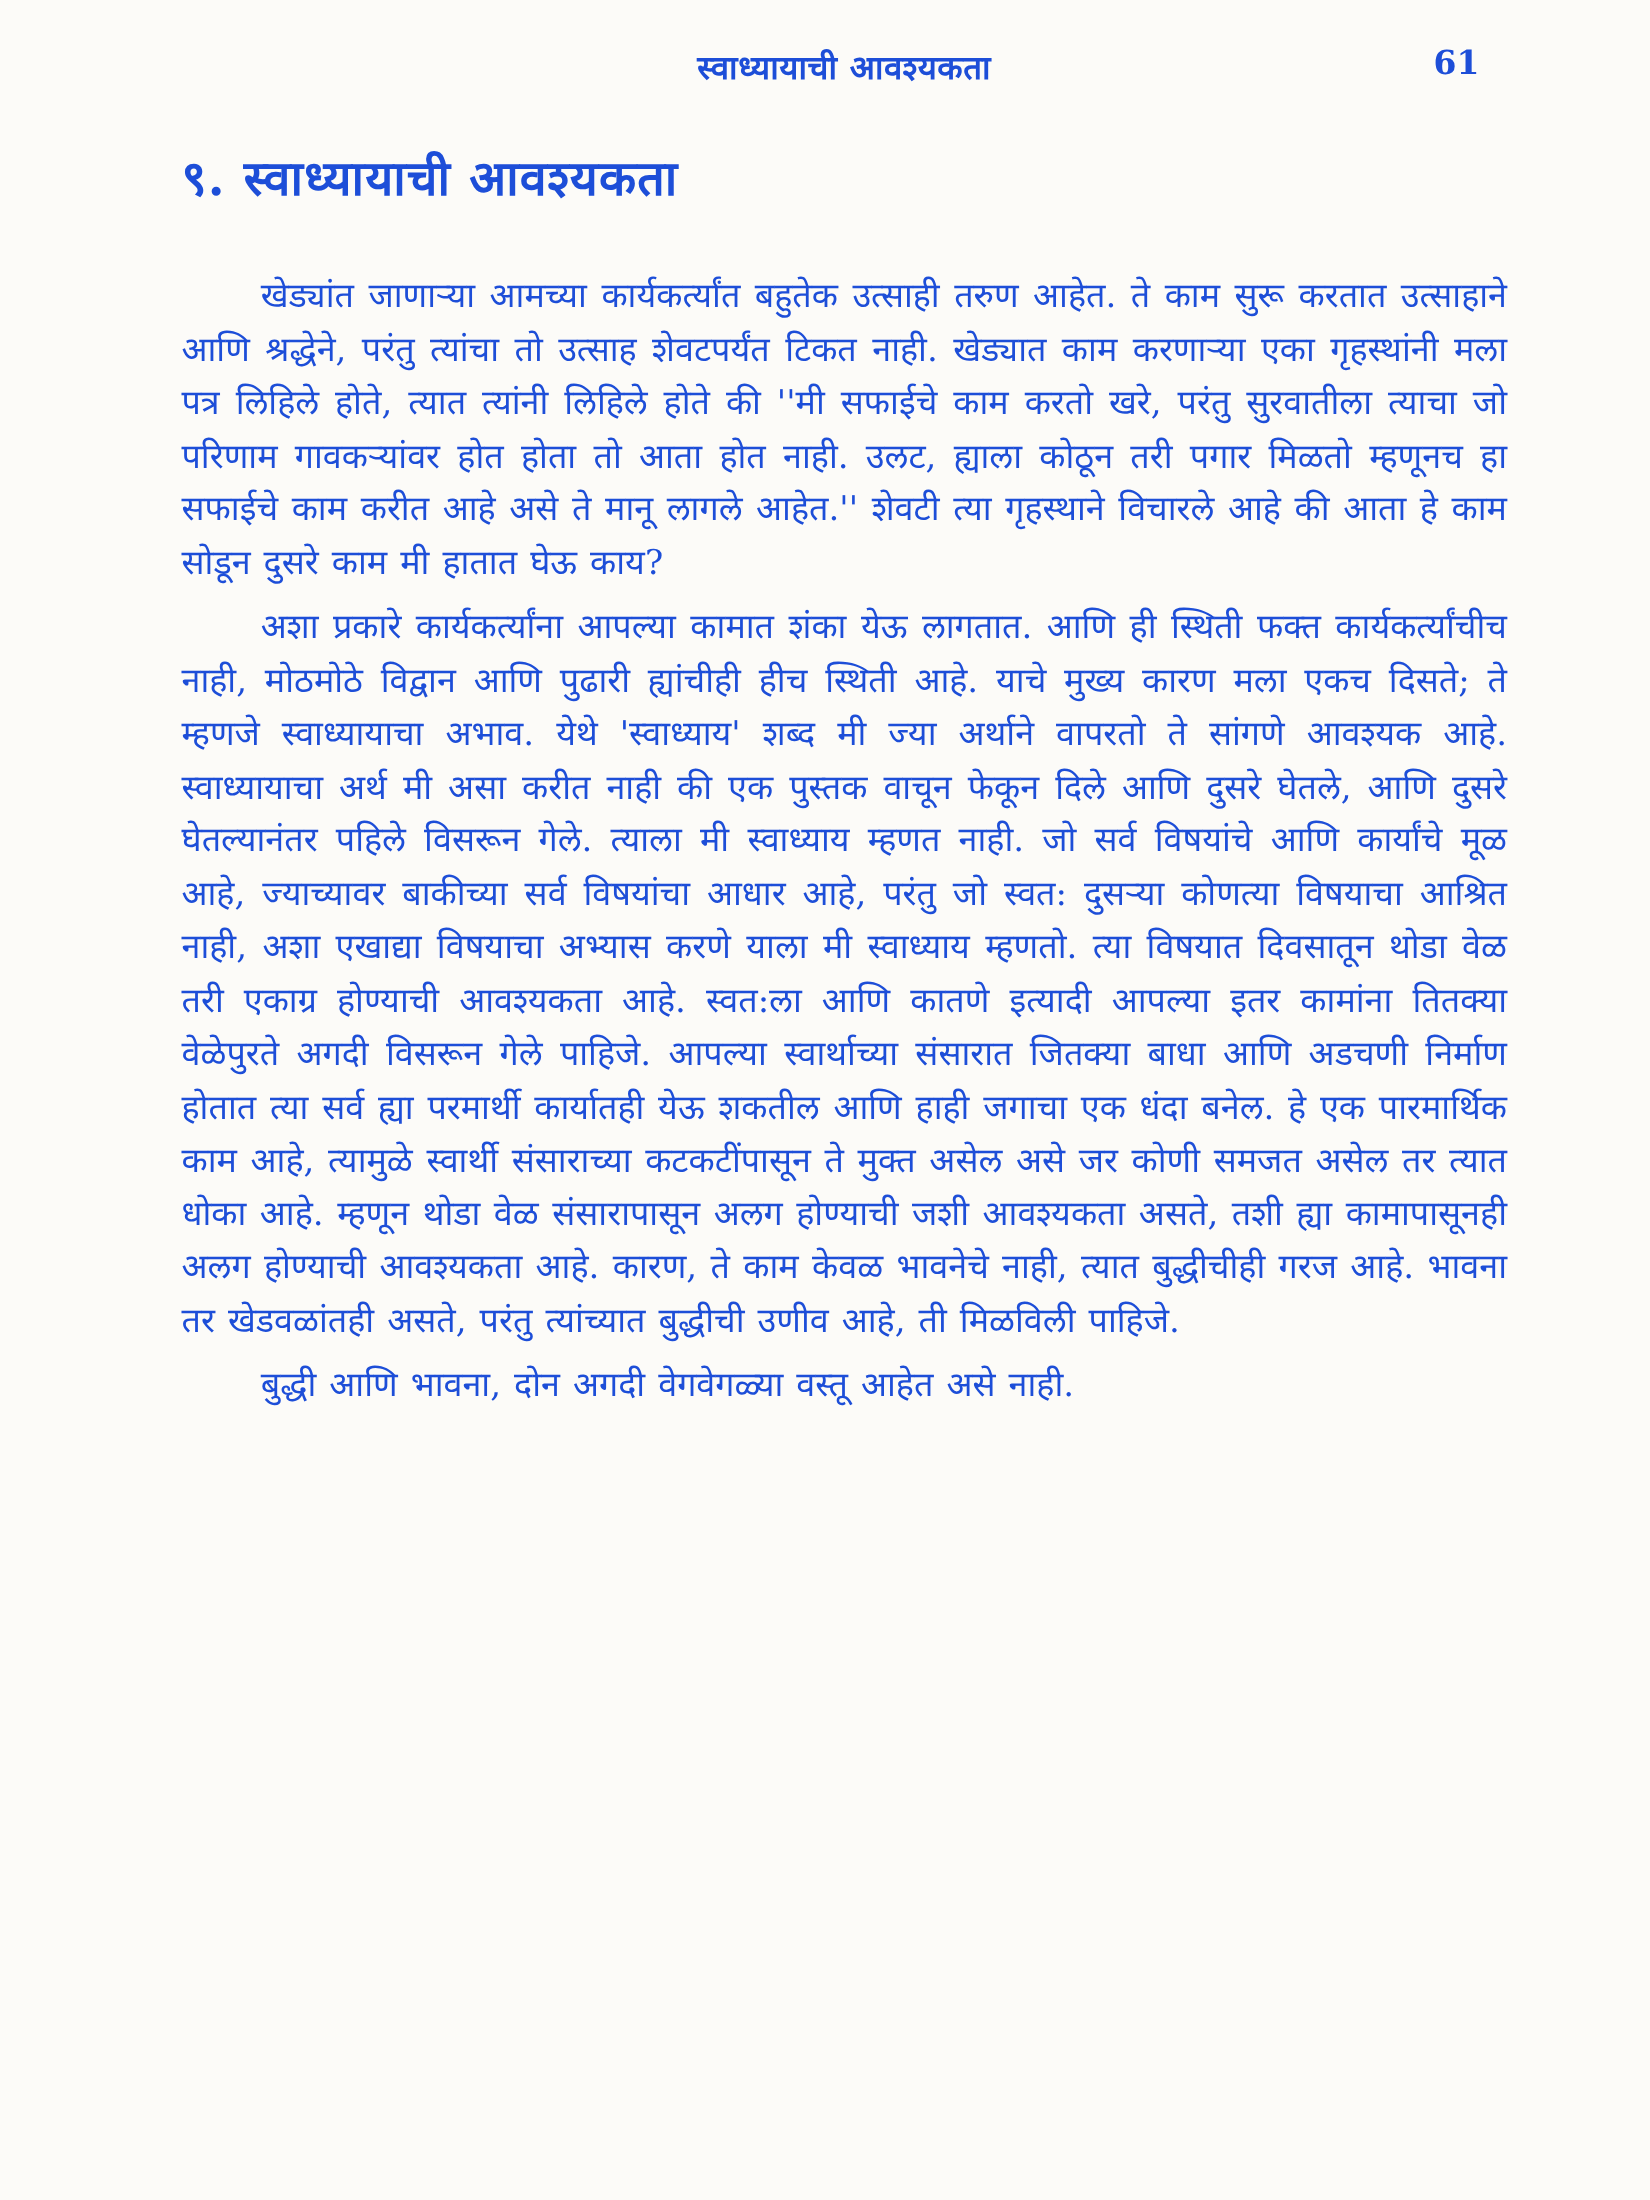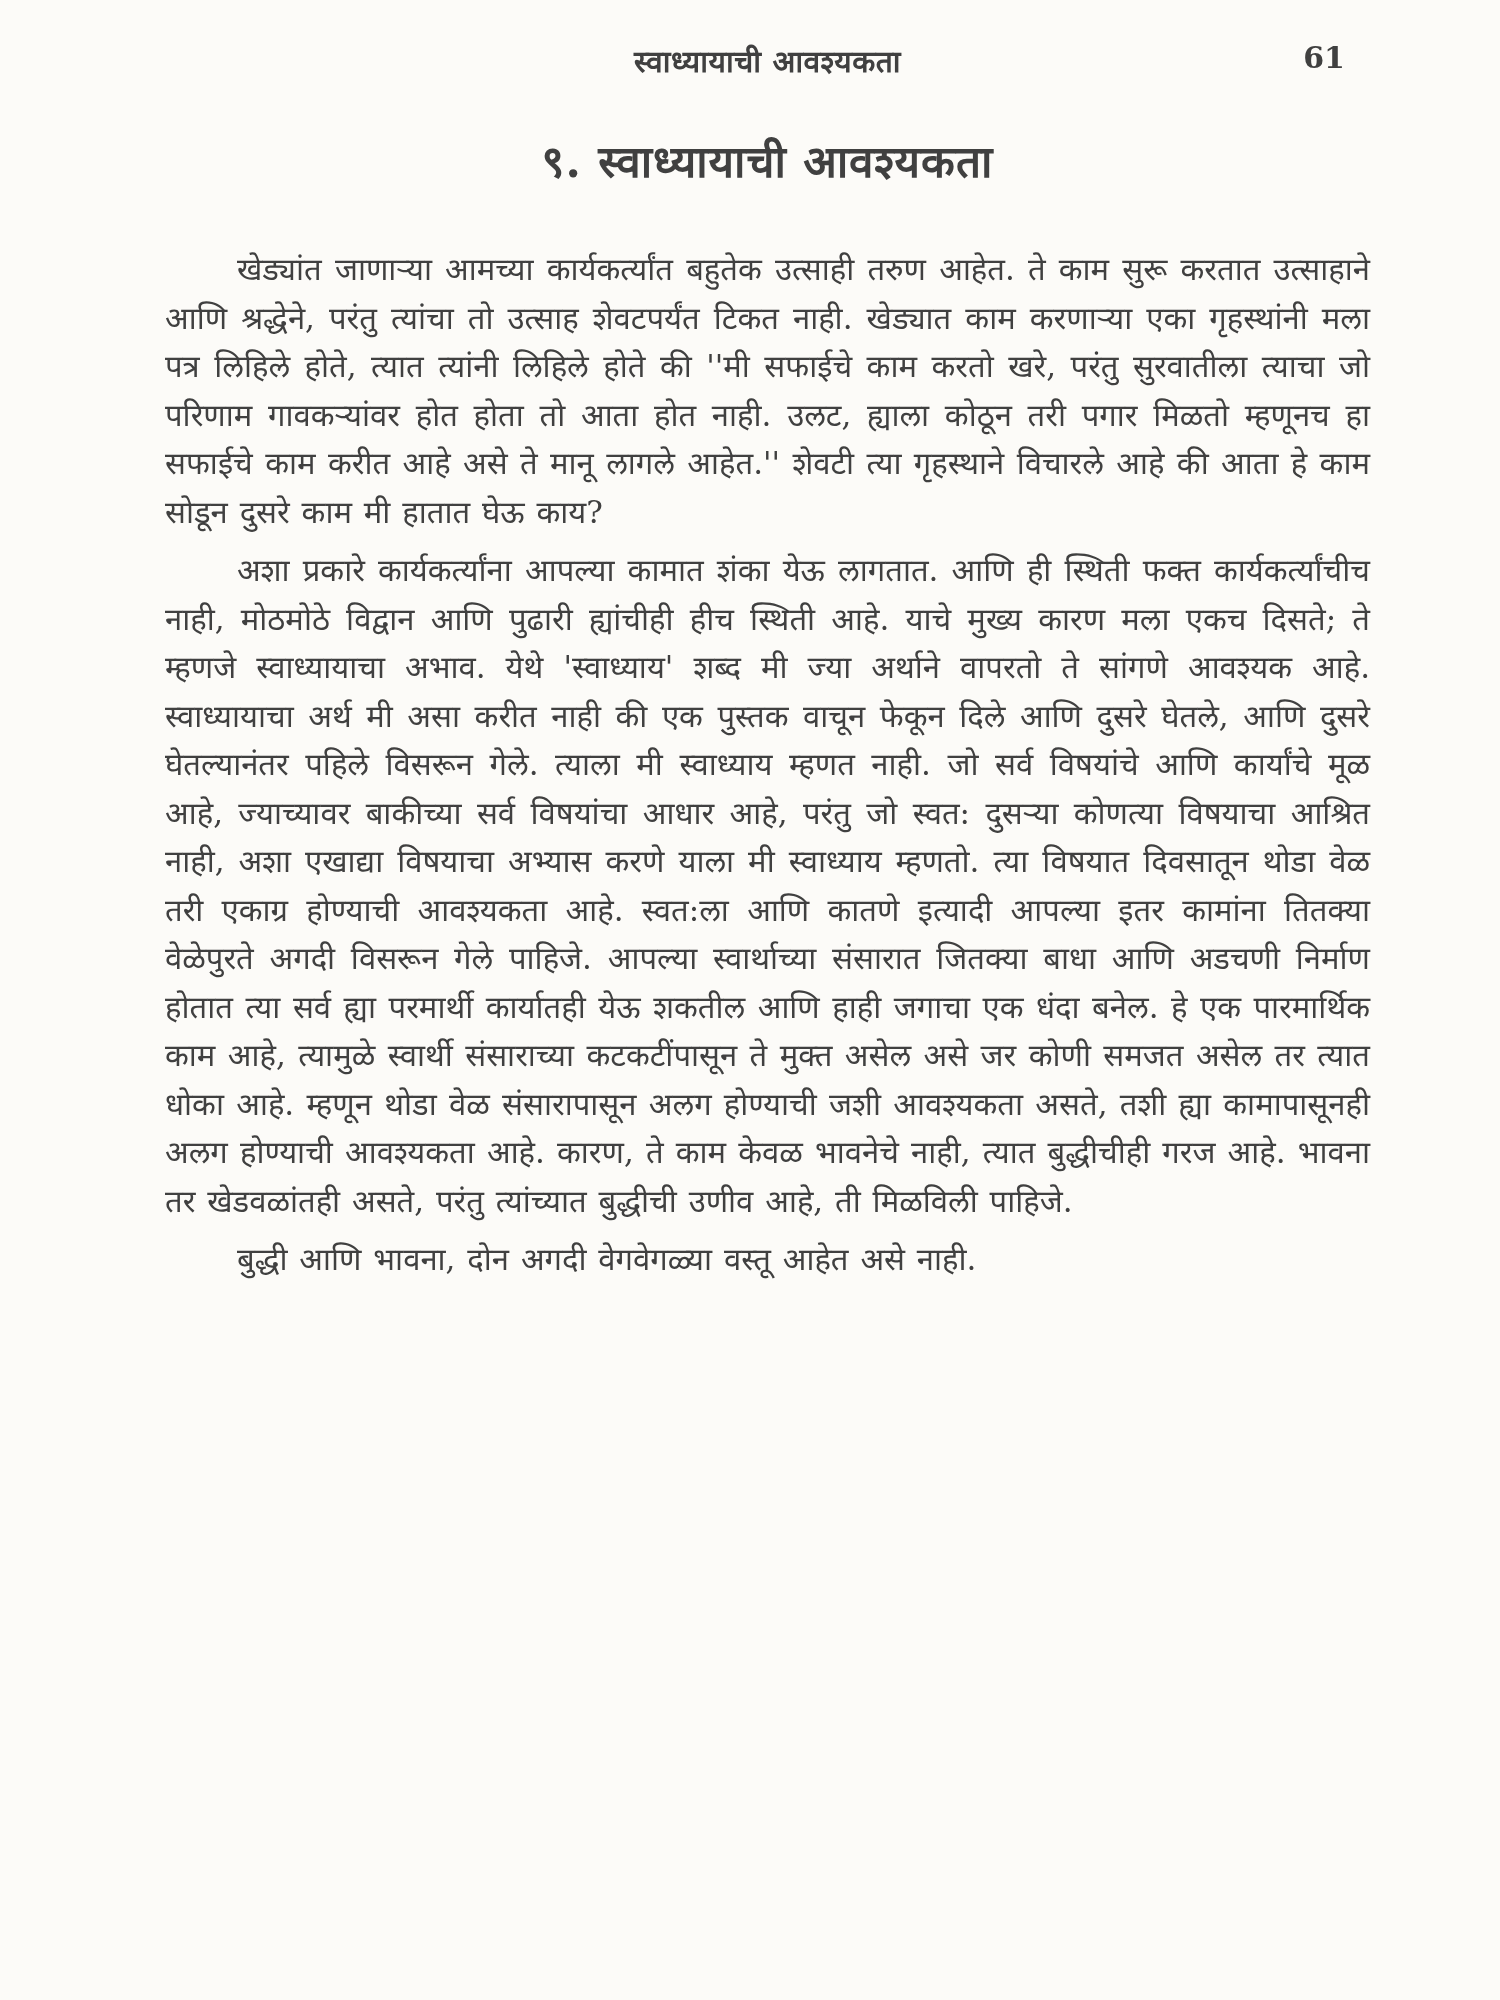--- a/index.html
+++ b/index.html
@@ -6,21 +6,21 @@
     margin: 0;
     padding: 0;
     background: #e9e7e2;
   }
   .page {
     position: relative;
     width: 1500px;
     height: 2000px;
     margin: 0 auto;
     background: #fcfbf8;
-    color: #404040;
+    color: #1d4ed8;
     font-family: "DejaVu Serif", "Liberation Serif", serif;
     box-sizing: border-box;
     overflow: hidden;
   }
   .page-inner {
     position: absolute;
     top: 40px;
     left: 165px;
     right: 130px;
     bottom: 0;
@@ -42,21 +42,20 @@
     white-space: nowrap;
   }
   .page-number {
     position: absolute;
     right: 25px;
     top: 0;
     font-size: 30px;
     font-weight: 600;
   }
   .chapter-title {
-    text-align: center;
     font-size: 44px;
     font-weight: 700;
     margin: 0 0 55px 0;
     letter-spacing: 1px;
   }
   .body-text p {
     font-size: 31px;
     line-height: 48.5px;
     text-align: justify;
     text-indent: 72px;

